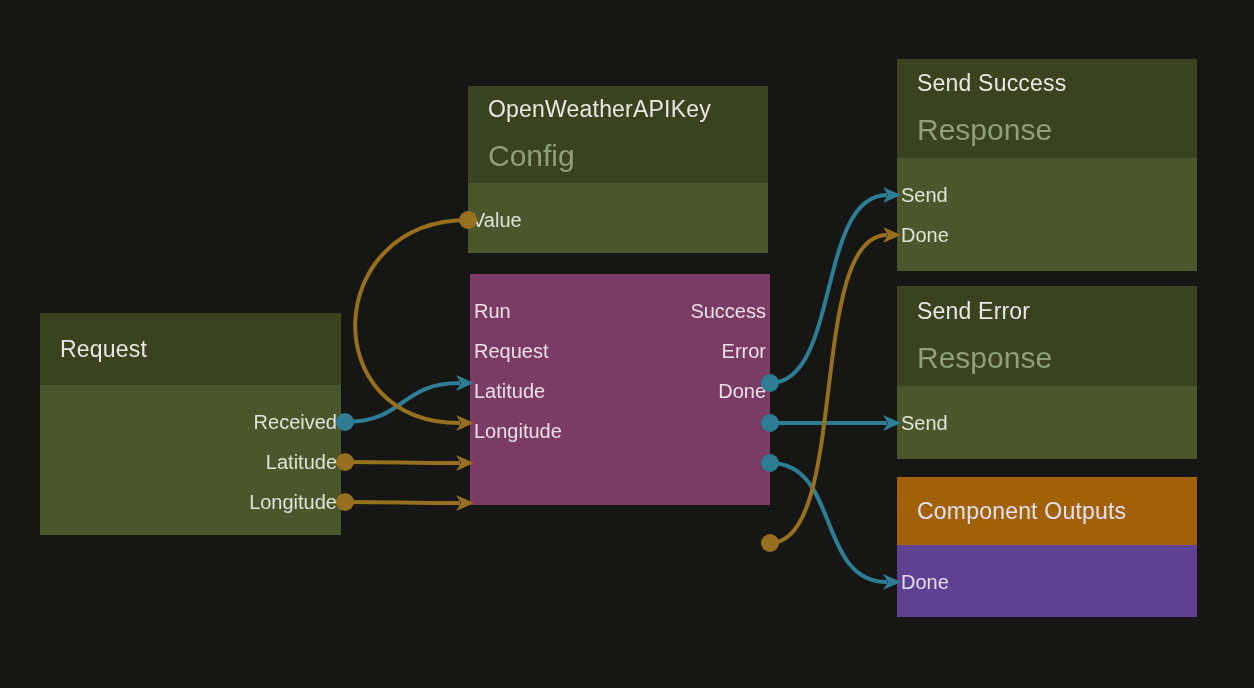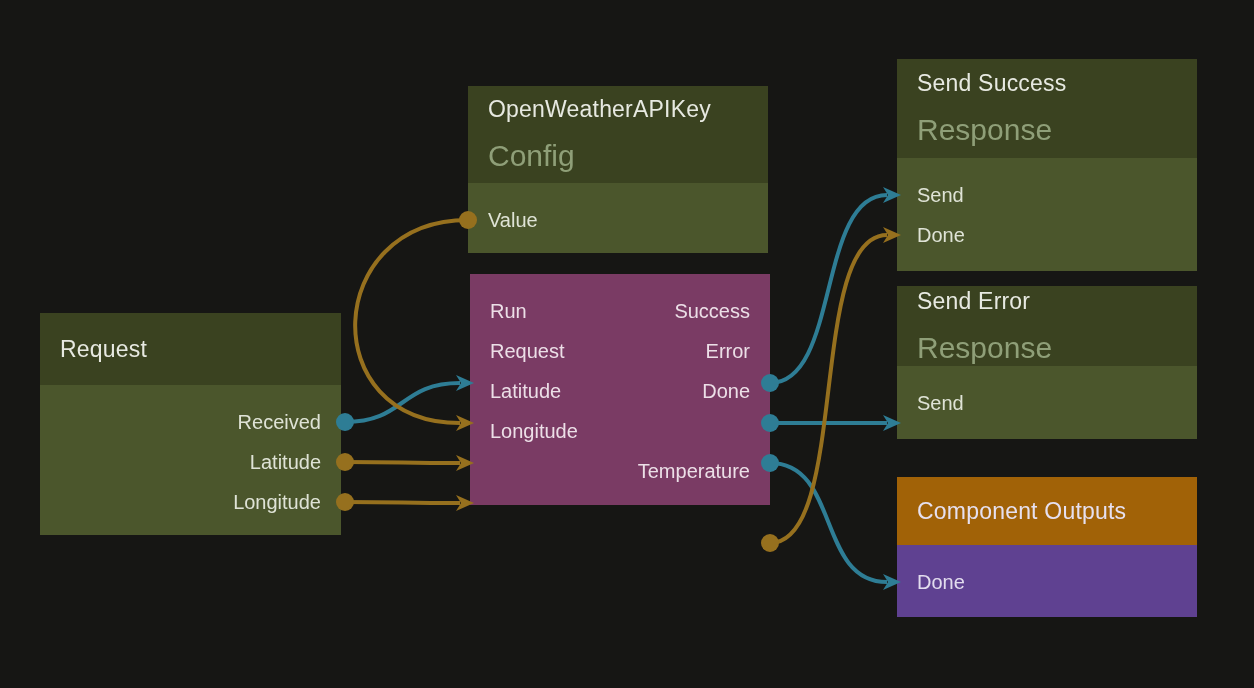--- a/index.html
+++ b/index.html
@@ -4,21 +4,21 @@
 <style>
   html,body{margin:0;padding:0;background:#161614;overflow:hidden;}
   #canvas{position:relative;font-family:"Liberation Sans",sans-serif;}
   .node{position:absolute;box-sizing:border-box;}
   .node-head{display:flex;flex-direction:column;justify-content:center;
     padding:0 20px;box-sizing:border-box;}
   .node-title{font-size:23px;letter-spacing:.2px;white-space:nowrap;}
   .node-subtitle{font-size:30px;margin-top:16px;white-space:nowrap;}
   .node-body{box-sizing:border-box;padding-top:17px;}
   .port-row{height:40px;display:flex;justify-content:space-between;
-    align-items:center;padding:0 20px;font-size:20px;}
+    align-items:center;padding:0 4px;font-size:20px;}
   .port-label{white-space:nowrap;}
   .edge-layer{position:absolute;left:0;top:0;pointer-events:none;}
   .edge-layer path,.edge-layer circle,.edge-layer polygon{pointer-events:auto;}
 </style>
 </head>
 <body>
 
 <div id="canvas" style="width: 1254px; height: 688px; background: rgb(22, 22, 20);">
     <div class="node" style="left: 40px; top: 313px; width: 301px; height: 222px;">
       <div class="node-head" style="height: 72px; background: rgb(58, 66, 32);">
@@ -62,44 +62,40 @@
           <span class="port-label" style="color: rgb(236, 223, 231);">Error</span>
         </div>
         <div class="port-row">
           <span class="port-label" style="color: rgb(236, 223, 231);">Latitude</span>
           <span class="port-label" style="color: rgb(236, 223, 231);">Done</span>
         </div>
         <div class="port-row">
           <span class="port-label" style="color: rgb(236, 223, 231);">Longitude</span>
           <span class="port-label" style="color: rgb(236, 223, 231);"></span>
         </div>
-        <div class="port-row">
-          <span class="port-label" style="color: rgb(236, 223, 231);"></span>
-          <span class="port-label" style="color: rgb(236, 223, 231);">Temperature</span>
-        </div>
       </div>
     </div>
     <div class="node" style="left: 897px; top: 59px; width: 300px; height: 212px;">
       <div class="node-head" style="height: 99px; background: rgb(58, 66, 32);">
         <div class="node-title" style="color: rgb(231, 233, 225);">Send Success</div>
         <div class="node-subtitle" style="color: rgb(143, 159, 120);">Response</div>
       </div>
       <div class="node-body" style="background: rgb(75, 86, 44); height: 113px;">
         <div class="port-row">
           <span class="port-label" style="color: rgb(223, 227, 214);">Send</span>
           <span class="port-label" style="color: rgb(223, 227, 214);"></span>
         </div>
         <div class="port-row">
           <span class="port-label" style="color: rgb(223, 227, 214);">Done</span>
           <span class="port-label" style="color: rgb(223, 227, 214);"></span>
         </div>
       </div>
     </div>
     <div class="node" style="left: 897px; top: 286px; width: 300px; height: 173px;">
-      <div class="node-head" style="height: 80px; background: rgb(58, 66, 32);">
+      <div class="node-head" style="height: 100px; background: rgb(58, 66, 32);">
         <div class="node-title" style="color: rgb(231, 233, 225);">Send Error</div>
         <div class="node-subtitle" style="color: rgb(143, 159, 120);">Response</div>
       </div>
       <div class="node-body" style="background: rgb(75, 86, 44); height: 73px;">
         <div class="port-row">
           <span class="port-label" style="color: rgb(223, 227, 214);">Send</span>
           <span class="port-label" style="color: rgb(223, 227, 214);"></span>
         </div>
       </div>
     </div>

